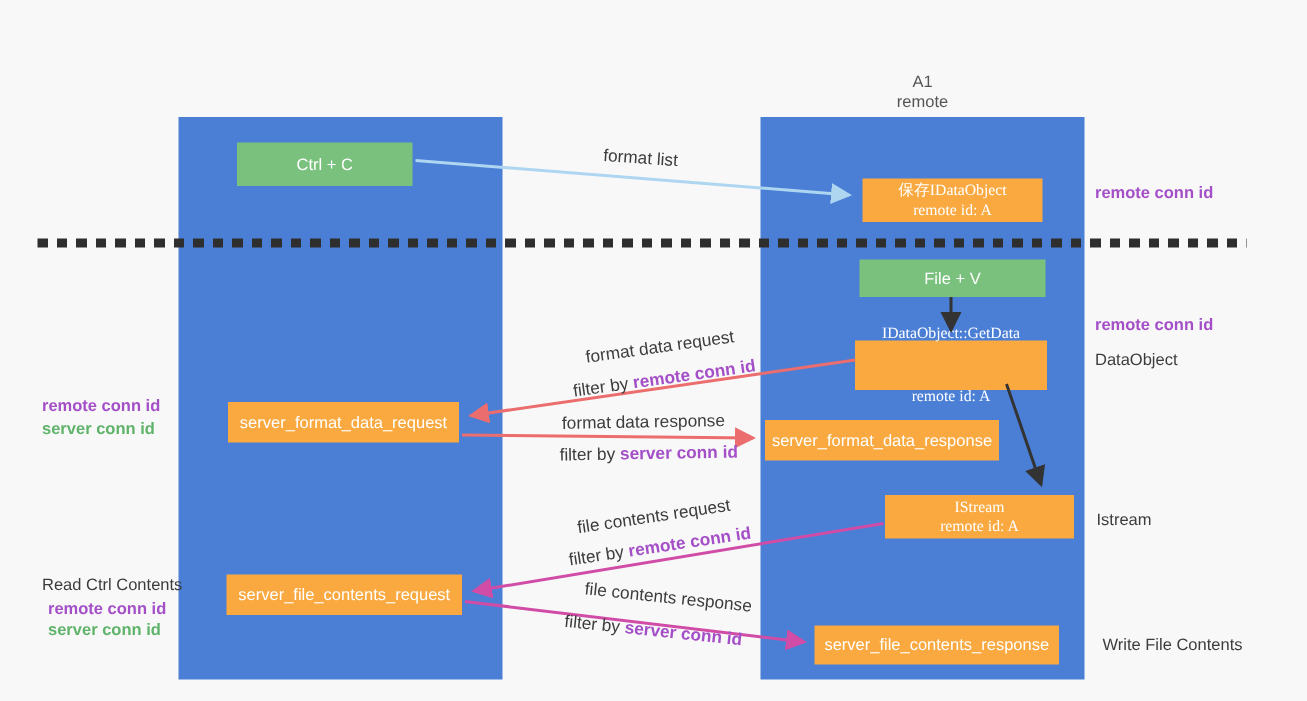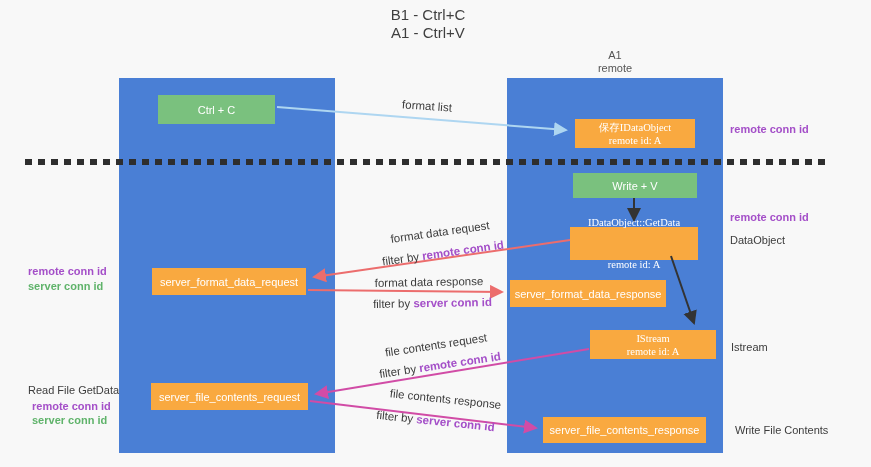--- a/index.html
+++ b/index.html
@@ -39,24 +39,20 @@
   .filter-val { color: #a44fc8; font-weight: bold; }
   .side-label { z-index: 4; font-size: 11px; color: #3c3c3c; white-space: nowrap; }
   .side-label.purple { color: #a44fc8; font-weight: bold; }
   .side-label.green { color: #5fb36a; font-weight: bold; }
 </style>
 </head>
 <body>
 
 <div id="stage">
 
-  <div class="abs title">
-    <div>B1 - Ctrl+C</div>
-    <div>A1 - Ctrl+V</div>
-  </div>
 
   <div class="abs col-header" style="left:507px;">
     <div>A1</div>
     <div>remote</div>
   </div>
 
   <div class="abs lifeline" style="left:119px;"></div>
   <div class="abs lifeline" style="left:507px;"></div>
 
   <div class="abs dashed-sep"></div>
@@ -64,21 +60,21 @@
   <div class="abs node green" style="left:158px; top:95px; width:117px; height:29px;">
     <span>Ctrl + C</span>
   </div>
 
   <div class="abs node orange" style="left:575px; top:119px; width:120px; height:29px;">
     <span class="l2">保存IDataObject</span>
     <span class="l2">remote id: A</span>
   </div>
 
   <div class="abs node green" style="left:573px; top:173px; width:124px; height:25px;">
-    <span>Write + V</span>
+    <span>File + V</span>
   </div>
 
   <div class="abs node orange" style="left:570px; top:227px; width:128px; height:33px;gap:29px;">
     <span class="l2">IDataObject::GetData</span>
     <span class="l2">remote id: A</span>
   </div>
 
   <div class="abs node orange" style="left:590px; top:330px; width:126px; height:29px;">
     <span class="l2">IStream</span>
     <span class="l2">remote id: A</span>
@@ -147,17 +143,17 @@
   </div>
 
   <div class="abs side-label purple" style="left:730px; top:123px;">remote conn id</div>
   <div class="abs side-label purple" style="left:730px; top:211px;">remote conn id</div>
   <div class="abs side-label" style="left:730px; top:234px;">DataObject</div>
   <div class="abs side-label" style="left:731px; top:341px;">Istream</div>
   <div class="abs side-label" style="left:735px; top:424px;">Write File Contents</div>
 
   <div class="abs side-label purple" style="left:28px; top:265px;">remote conn id</div>
   <div class="abs side-label green" style="left:28px; top:280px;">server conn id</div>
-  <div class="abs side-label" style="left:28px; top:384px;">Read File GetData</div>
+  <div class="abs side-label" style="left:28px; top:384px;">Read Ctrl Contents</div>
   <div class="abs side-label purple" style="left:32px; top:400px;">remote conn id</div>
   <div class="abs side-label green" style="left:32px; top:414px;">server conn id</div>
 
 </div>
 
 </body></html>

